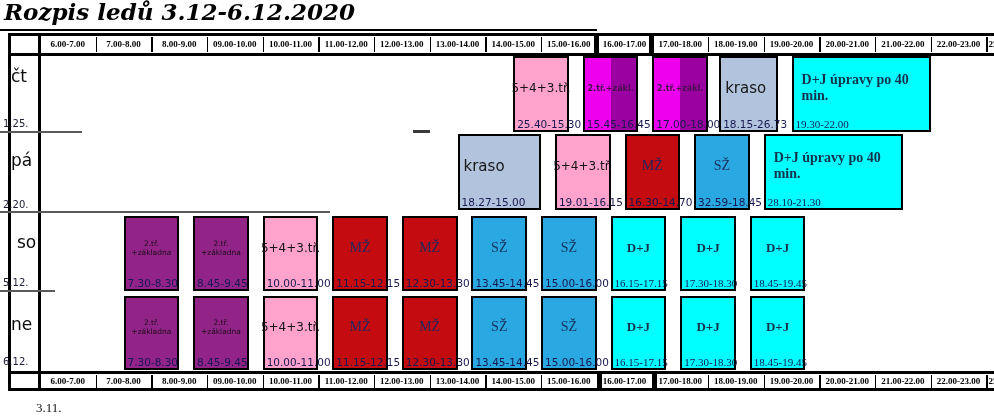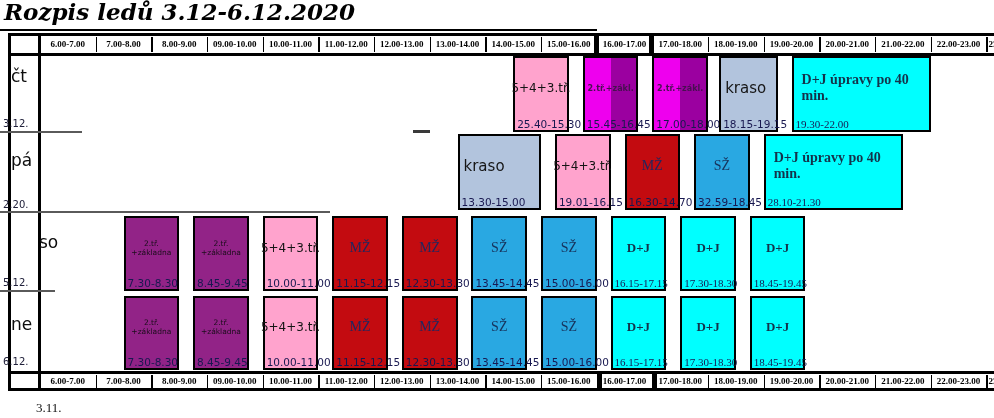--- a/index.html
+++ b/index.html
@@ -120,52 +120,52 @@
   <div class="band" style="left:597px;top:373px;height:17px;"></div>
   <div class="band" style="left:652px;top:373px;height:17px;"></div>
 
   <div class="gray-seg" style="left:0;top:131px;width:82px;"></div>
   <div class="gray-seg" style="left:0;top:211px;width:330px;"></div>
   <div class="gray-seg" style="left:0;top:290px;width:55px;"></div>
   <div class="dash" style="left:413px;top:130px;width:17px;"></div>
 
   <div id="day-labels">
       <div class="day-label" style="left: 11px; top: 66px;">čt</div>
-      <div class="date-label" style="left: 3px; top: 118px;">3.12.</div>
+      <div class="date-label" style="left: 3px; top: 118px;">1.25.</div>
       <div class="day-label" style="left: 11px; top: 150px;">pá</div>
       <div class="date-label" style="left: 3px; top: 199px;">2.20.</div>
-      <div class="day-label" style="left: 11px; top: 232px; padding-left: 28px;">so</div>
+      <div class="day-label" style="left: 17px; top: 232px;">so</div>
       <div class="date-label" style="left: 3px; top: 277px;">5.12.</div>
       <div class="day-label" style="left: 11px; top: 314px;">ne</div>
       <div class="date-label" style="left: 3px; top: 356px;">6.12.</div>
     </div>
   <div id="blocks">
       <div class="block" style="left: 513.195px; top: 56px; width: 55.67px; height: 76px; background: rgb(255, 163, 205);">
         <div class="lbl" style="font: 12px &quot;DejaVu Sans&quot;, sans-serif; color: rgb(20, 20, 20);">5+4+3.tř.</div>
         <div class="tm" style="font: 10.5px &quot;DejaVu Sans&quot;, sans-serif; color: rgb(24, 24, 80);">25.40-15.30</div>
       </div>
       <div class="block" style="left: 582.783px; top: 56px; width: 55.67px; height: 76px; background: linear-gradient(90deg, rgb(238, 0, 238) 0px, rgb(238, 0, 238) 50%, rgb(155, 0, 160) 50%, rgb(155, 0, 160) 100%);">
         <div class="lbl" style="font: bold 8px &quot;DejaVu Sans&quot;, sans-serif; color: rgb(71, 16, 80);">2.tř.+zákl.</div>
         <div class="tm" style="font: 10.5px &quot;DejaVu Sans&quot;, sans-serif; color: rgb(24, 24, 80);">15.45-16.45</div>
       </div>
       <div class="block" style="left: 652.37px; top: 56px; width: 55.67px; height: 76px; background: linear-gradient(90deg, rgb(238, 0, 238) 0px, rgb(238, 0, 238) 50%, rgb(155, 0, 160) 50%, rgb(155, 0, 160) 100%);">
         <div class="lbl" style="font: bold 8px &quot;DejaVu Sans&quot;, sans-serif; color: rgb(71, 16, 80);">2.tř.+zákl.</div>
         <div class="tm" style="font: 10.5px &quot;DejaVu Sans&quot;, sans-serif; color: rgb(24, 24, 80);">17.00-18.00</div>
       </div>
       <div class="block" style="left: 719.174px; top: 56px; width: 58.4535px; height: 76px; background: rgb(178, 196, 221);">
         <div class="lbl left" style="font: 15px &quot;DejaVu Sans&quot;, sans-serif; color: rgb(22, 22, 22); padding-left: 4px;">kraso</div>
-        <div class="tm" style="font: 10.5px &quot;DejaVu Sans&quot;, sans-serif; color: rgb(24, 24, 80);">18.15-19.15</div>
+        <div class="tm" style="font: 10.5px &quot;DejaVu Sans&quot;, sans-serif; color: rgb(24, 24, 80);">18.15-26.73</div>
       </div>
       <div class="block" style="left: 791.545px; top: 56px; width: 139.175px; height: 76px; background: rgb(0, 255, 255);">
         <div class="lbl left" style="font: bold 14px &quot;Liberation Serif&quot;, serif; color: rgb(20, 50, 74); padding-left: 8px;">D+J úpravy po 40 min.</div>
         <div class="tm" style="font: 11px &quot;Liberation Serif&quot;, serif; color: rgb(24, 24, 80);">19.30-22.00</div>
       </div>
       <div class="block" style="left: 457.525px; top: 134px; width: 83.505px; height: 76px; background: rgb(178, 196, 221);">
         <div class="lbl left" style="font: 15px &quot;DejaVu Sans&quot;, sans-serif; color: rgb(22, 22, 22); padding-left: 4px;">kraso</div>
-        <div class="tm" style="font: 10.5px &quot;DejaVu Sans&quot;, sans-serif; color: rgb(24, 24, 80);">13.30-15.00</div>
+        <div class="tm" style="font: 10.5px &quot;DejaVu Sans&quot;, sans-serif; color: rgb(24, 24, 80);">18.27-15.00</div>
       </div>
       <div class="block" style="left: 554.947px; top: 134px; width: 55.67px; height: 76px; background: rgb(255, 163, 205);">
         <div class="lbl" style="font: 12px &quot;DejaVu Sans&quot;, sans-serif; color: rgb(20, 20, 20);">5+4+3.tř.</div>
         <div class="tm" style="font: 10.5px &quot;DejaVu Sans&quot;, sans-serif; color: rgb(24, 24, 80);">19.01-16.15</div>
       </div>
       <div class="block" style="left: 624.535px; top: 134px; width: 55.67px; height: 76px; background: rgb(195, 11, 16);">
         <div class="lbl" style="font: 14px &quot;Liberation Serif&quot;, serif; color: rgb(38, 38, 92);">MŽ</div>
         <div class="tm" style="font: 10.5px &quot;DejaVu Sans&quot;, sans-serif; color: rgb(24, 24, 80);">16.30-14.70</div>
       </div>
       <div class="block" style="left: 694.123px; top: 134px; width: 55.67px; height: 76px; background: rgb(41, 168, 226);">

